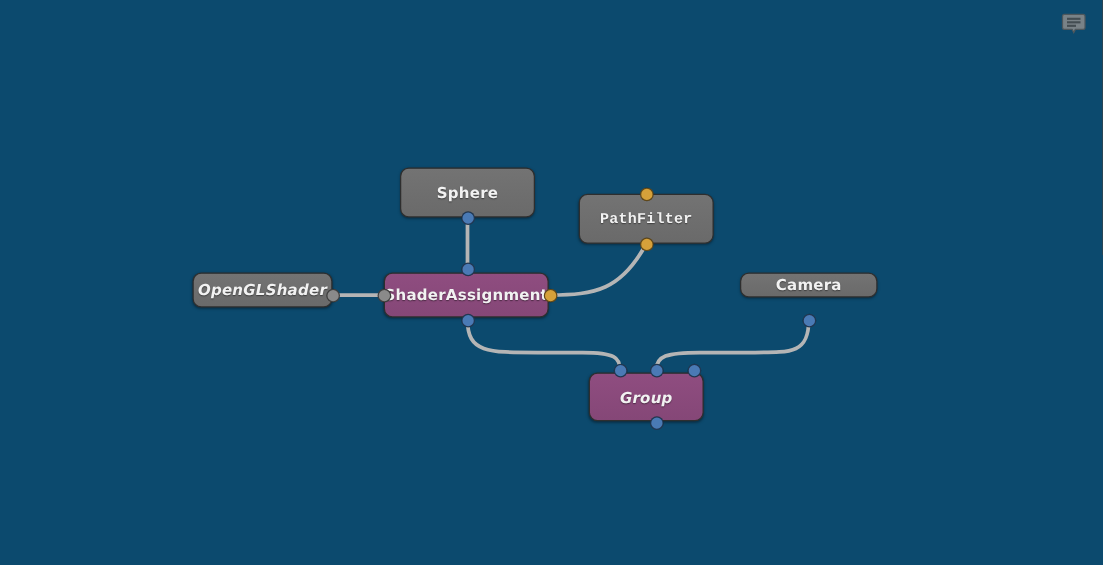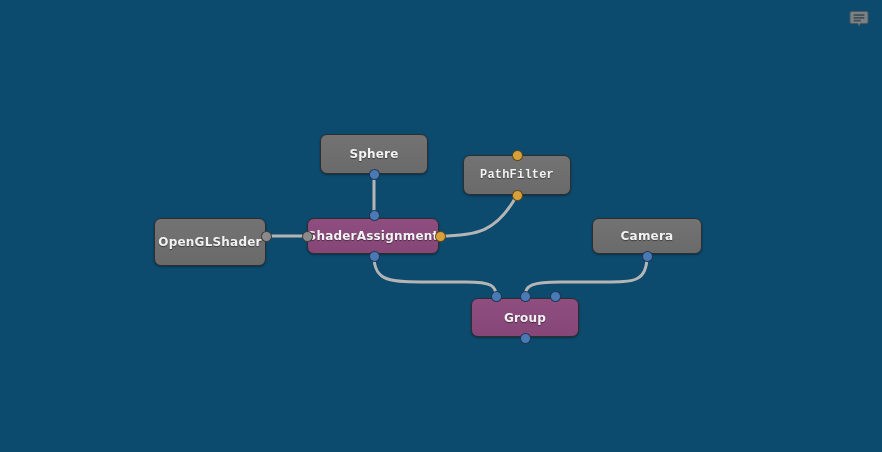--- a/index.html
+++ b/index.html
@@ -104,36 +104,36 @@
   <div id="node-layer">
       <div class="node node-grey" style="left: 320px; top: 134px; width: 108px; height: 40px;">
         <span class="node-label">Sphere</span>
       </div>
       <div class="port port-blue" style="left: 368.5px; top: 168.5px;"></div>
       <div class="node node-grey" style="left: 463px; top: 155px; width: 108px; height: 40px; font-family: Liberation Mono, monospace;">
         <span class="node-label">PathFilter</span>
       </div>
       <div class="port port-orange" style="left: 511.5px; top: 149.5px;"></div>
       <div class="port port-orange" style="left: 511.5px; top: 189.5px;"></div>
-      <div class="node node-grey" style="left: 154px; top: 218px; width: 112px; height: 48px;">
+      <div class="node node-grey" style="left: 154px; top: 218px; width: 112px; height: 28px; font-style: italic;">
         <span class="node-label">OpenGLShader</span>
       </div>
       <div class="port port-grey" style="left: 260.5px; top: 230.5px;"></div>
       <div class="node node-purple" style="left: 307px; top: 218px; width: 132px; height: 36px;">
         <span class="node-label">ShaderAssignment</span>
       </div>
       <div class="port port-grey" style="left: 301.5px; top: 230.5px;"></div>
       <div class="port port-orange" style="left: 434.5px; top: 230.5px;"></div>
       <div class="port port-blue" style="left: 368.5px; top: 209.5px;"></div>
       <div class="port port-blue" style="left: 368.5px; top: 250.5px;"></div>
-      <div class="node node-grey" style="left: 592px; top: 218px; width: 110px; height: 36px;">
+      <div class="node node-grey" style="left: 592px; top: 218px; width: 110px; height: 20px;">
         <span class="node-label">Camera</span>
       </div>
       <div class="port port-blue" style="left: 641.5px; top: 250.5px;"></div>
-      <div class="node node-purple" style="left: 471px; top: 298px; width: 108px; height: 39px;">
+      <div class="node node-purple" style="left: 471px; top: 298px; width: 92px; height: 39px; font-style: italic;">
         <span class="node-label">Group</span>
       </div>
       <div class="port port-blue" style="left: 490.5px; top: 290.5px;"></div>
       <div class="port port-blue" style="left: 519.5px; top: 290.5px;"></div>
       <div class="port port-blue" style="left: 549.5px; top: 290.5px;"></div>
       <div class="port port-blue" style="left: 519.5px; top: 332.5px;"></div>
     </div>
 
   <div id="annotation-icon">
     <svg viewBox="0 0 22 21" width="22" height="21" xmlns="http://www.w3.org/2000/svg">

